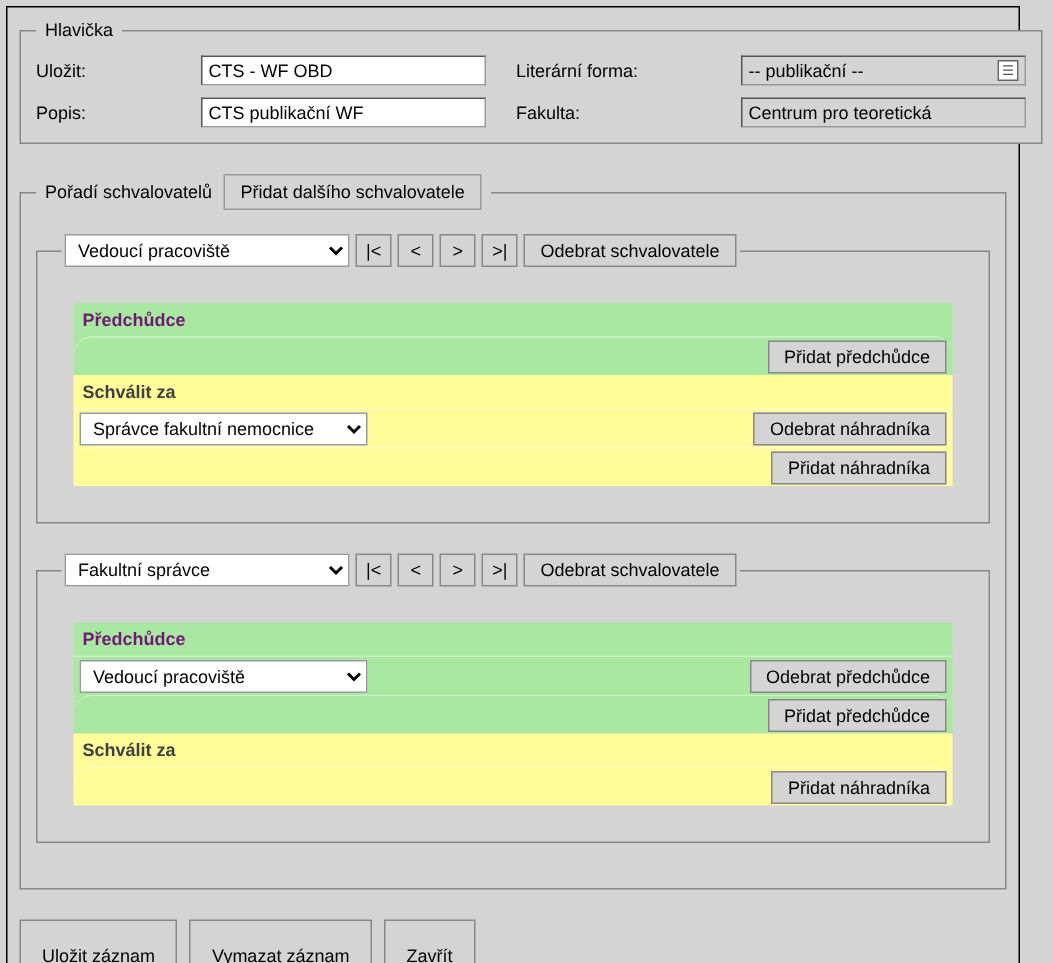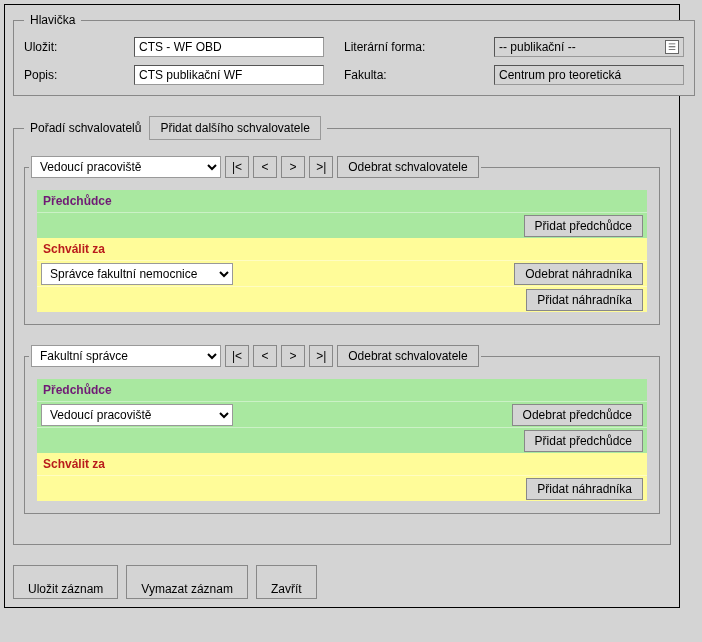--- a/index.html
+++ b/index.html
@@ -78,21 +78,21 @@
       border: 1px solid #999;
       padding: 4px 10px;
       font-size: 12px;
     }
     fieldset.orders {
       padding: 16px 10px 10px 10px;
     }
     .approver-box {
       border: 1px solid #888;
       margin-bottom: 20px;
-      padding: 4px;
+      padding: 16px;
     }
     .approver-legend {
       display: flex;
       align-items: center;
       gap: 4px;
       padding: 0 2px;
     }
     select {
       border: 1px solid #999;
       height: 22px;
@@ -118,41 +118,42 @@
     .section-yellow {
       background: #fffc99;
       margin-bottom: 0;
     }
     .section-header {
       font-weight: bold;
       font-size: 12px;
       padding: 4px 6px;
       color: #701a75;
     }
-    .section-header.yellow { color: #b91c1c; }
+    .section-header.yellow { color: #404040; }
     .row {
       display: flex;
       align-items: center;
       height: 26px;
       border-top: 1px solid rgba(255,255,255,.4);
     }
     .row .cell-select {
       width: 200px;
       padding: 2px 4px;
     }
     .row .cell-select select { width: 100%; }
     .row .cell-empty {
       flex: 1;
     }
     .row .cell-btn {
       padding: 2px 4px;
     }
     .row-right {
       justify-content: flex-end;
       padding-right: 4px;
+      border-radius: 13px;
     }
     .bottom-buttons {
       display: flex;
       gap: 8px;
       margin-top: 10px;
     }
     .bottom-buttons .btn { height: 26px; padding: 16px 14px; }
   </style>
 </head>
 <body>

